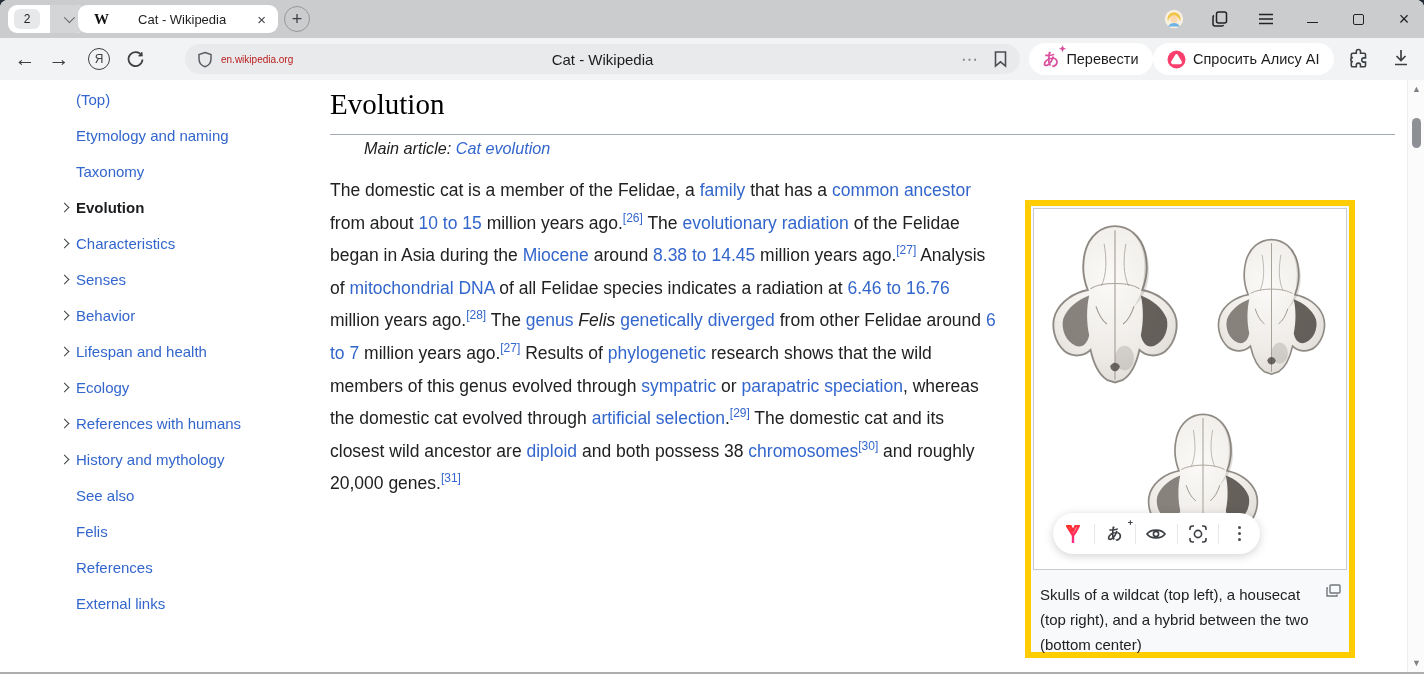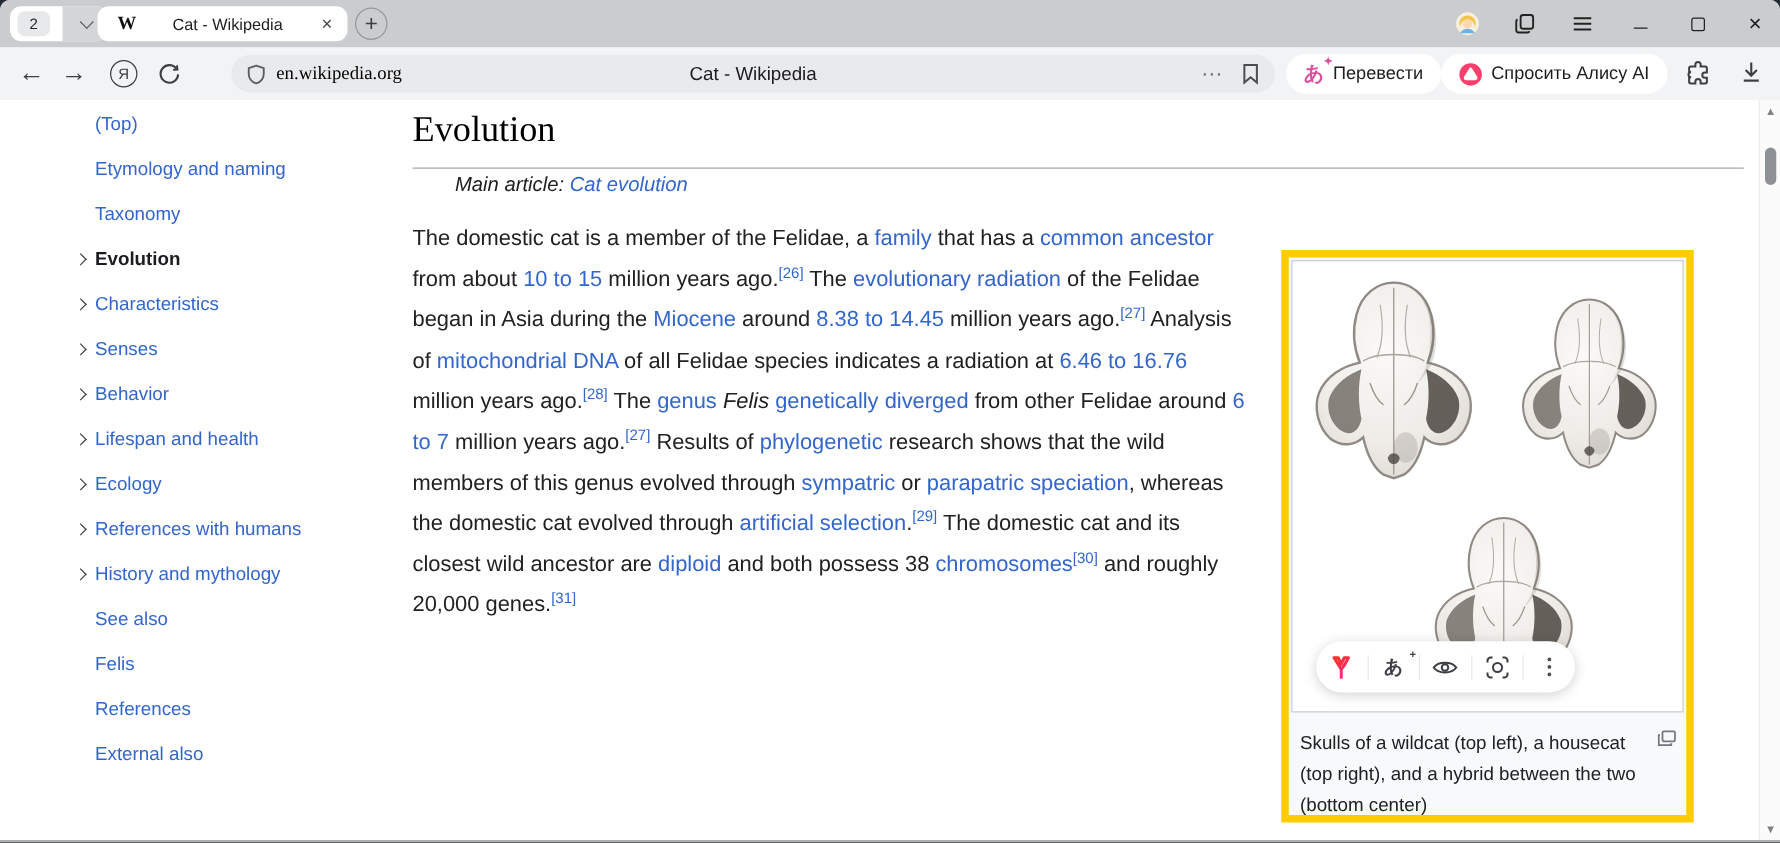--- a/index.html
+++ b/index.html
@@ -22,21 +22,21 @@
   .tb-right { position:absolute; right:10px; top:0; height:38px; display:flex; align-items:center; gap:26px; }
   .tb-ico { width:20px; height:20px; display:flex; align-items:center; justify-content:center; color:#222; }
   .glyph-min { width:11px; height:0; border-top:1.6px solid #222; margin-top:6px; }
   .glyph-max { width:11px; height:11px; border:1.5px solid #222; border-radius:2px; }
   .glyph-close { font-size:18px; color:#222; line-height:1; }
   
   .toolbar { position:absolute; left:0; top:38px; width:100%; height:42px; background:#f2f3f4; display:flex; align-items:center; }
   .nav-ico { width:34px; text-align:center; color:#3d4043; font-size:21px; }
   .ya-circle { width:22px; height:22px; border:1.6px solid #3d4043; border-radius:50%; font-size:12px; color:#3d4043; display:flex; align-items:center; justify-content:center; margin:0 11px 0 12px; }
   .addressbar { position:absolute; left:185px; top:6px; width:835px; height:30px; background:#e9eaec; border-radius:15px; display:flex; align-items:center; padding:0 12px; }
-  .addressbar .url { font-size:15px; color:#000000; margin-left:8px;font-family:Liberation Serif, serif; }
+  .addressbar .url { font-size:10px; color:#b91c1c; margin-left:8px; }
   .addressbar .center-title { position:absolute; left:0; right:0; text-align:center; font-size:15px; color:#1c1c1e; pointer-events:none; }
   .addressbar .ab-right { margin-left:auto; display:flex; align-items:center; gap:14px; z-index:2; }
   .dots3 { color:#808387; font-size:17px; letter-spacing:1px; }
   .pill-btn { height:32px; background:#fff; border-radius:16px; display:flex; align-items:center; padding:0 14px; gap:7px; font-size:14.5px; color:#1c1c1e; position:absolute; top:5px; }
   .pill-translate { left:1029px; }
   .pill-alice { left:1153px; }
   .hira { color:#d9509e; font-size:16px; font-weight:bold; position:relative; }
   .hira .spark { position:absolute; top:-5px; right:-7px; font-size:9px; font-weight:bold; color:#d9509e; }
   .ext-ico { position:absolute; top:10px; }
   
@@ -261,21 +261,21 @@
         <div class="toc-item no-chev">
           <span class="lbl">See also</span>
         </div>
         <div class="toc-item no-chev">
           <span class="lbl">Felis</span>
         </div>
         <div class="toc-item no-chev">
           <span class="lbl">References</span>
         </div>
         <div class="toc-item no-chev">
-          <span class="lbl">External also</span>
+          <span class="lbl">External links</span>
         </div>
       </div>
 
     <div class="article">
       <h2>Evolution</h2>
       <div class="main-article">
         <span>Main article: </span><a href="#">Cat evolution</a>
       </div>
       <p class="para">The domestic cat is a member of the Felidae, a <a class="wlink" href="#">family</a> that has a <a class="wlink" href="#">common ancestor</a> from about <a class="wlink" href="#">10 to 15</a> million years ago.<sup><a class="wlink" href="#">[26]</a></sup> The <a class="wlink" href="#">evolutionary radiation</a> of the Felidae began in Asia during the <a class="wlink" href="#">Miocene</a> around <a class="wlink" href="#">8.38 to 14.45</a> million years ago.<sup><a class="wlink" href="#">[27]</a></sup> Analysis of <a class="wlink" href="#">mitochondrial DNA</a> of all Felidae species indicates a radiation at <a class="wlink" href="#">6.46 to 16.76</a> million years ago.<sup><a class="wlink" href="#">[28]</a></sup> The <a class="wlink" href="#">genus</a> <i>Felis</i> <a class="wlink" href="#">genetically diverged</a> from other Felidae around <a class="wlink" href="#">6 to 7</a> million years ago.<sup><a class="wlink" href="#">[27]</a></sup> Results of <a class="wlink" href="#">phylogenetic</a> research shows that the wild members of this genus evolved through <a class="wlink" href="#">sympatric</a> or <a class="wlink" href="#">parapatric speciation</a>, whereas the domestic cat evolved through <a class="wlink" href="#">artificial selection</a>.<sup><a class="wlink" href="#">[29]</a></sup> The domestic cat and its closest wild ancestor are <a class="wlink" href="#">diploid</a> and both possess 38 <a class="wlink" href="#">chromosomes</a><sup><a class="wlink" href="#">[30]</a></sup> and roughly 20,000 genes.<sup><a class="wlink" href="#">[31]</a></sup></p>
     </div>

